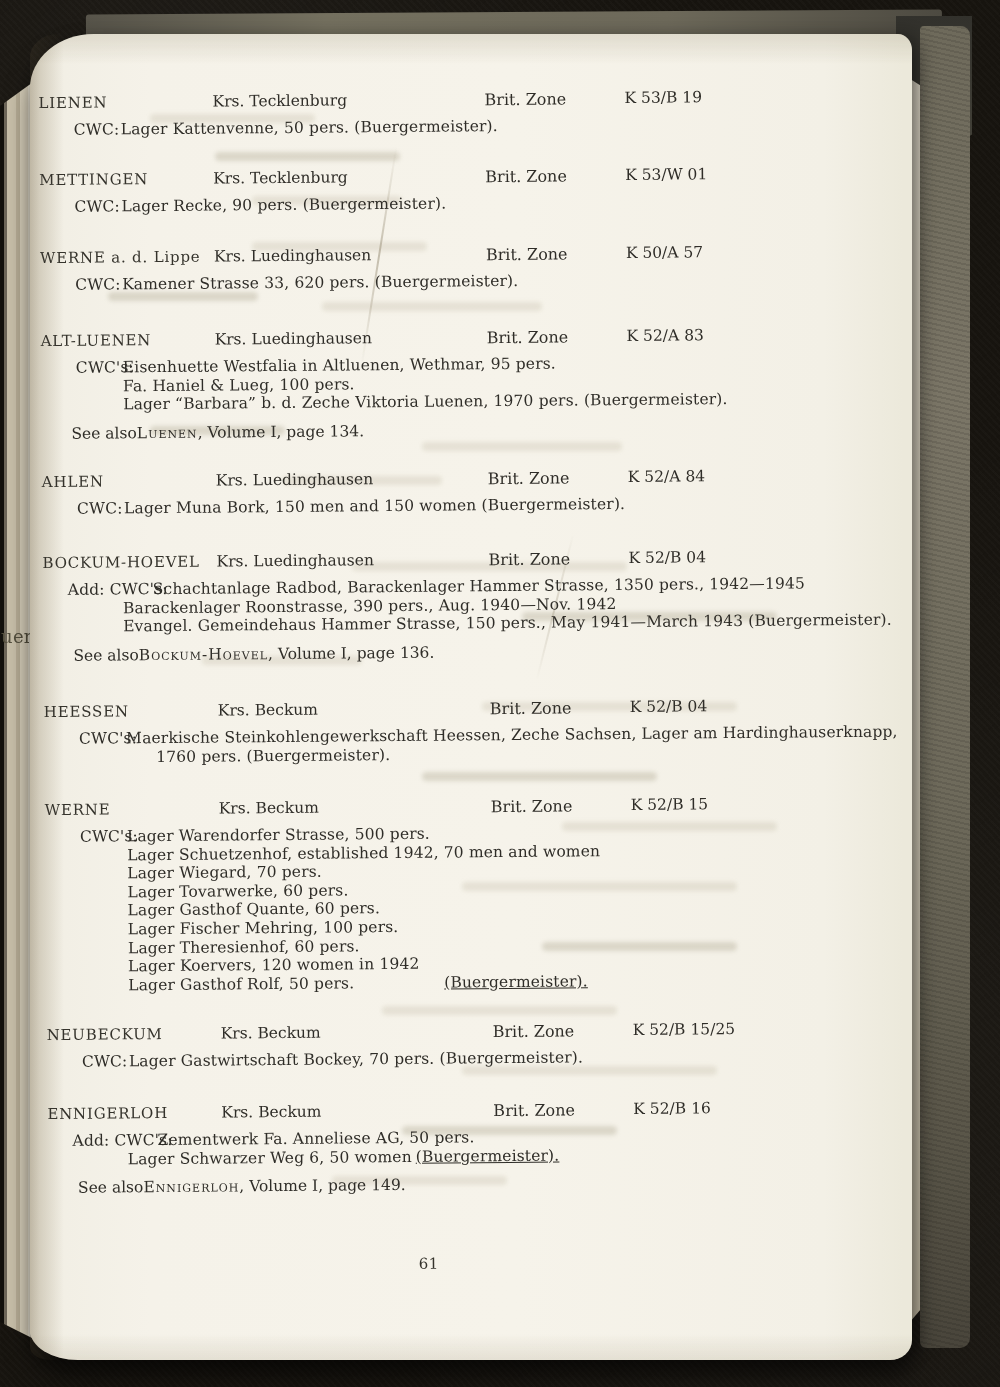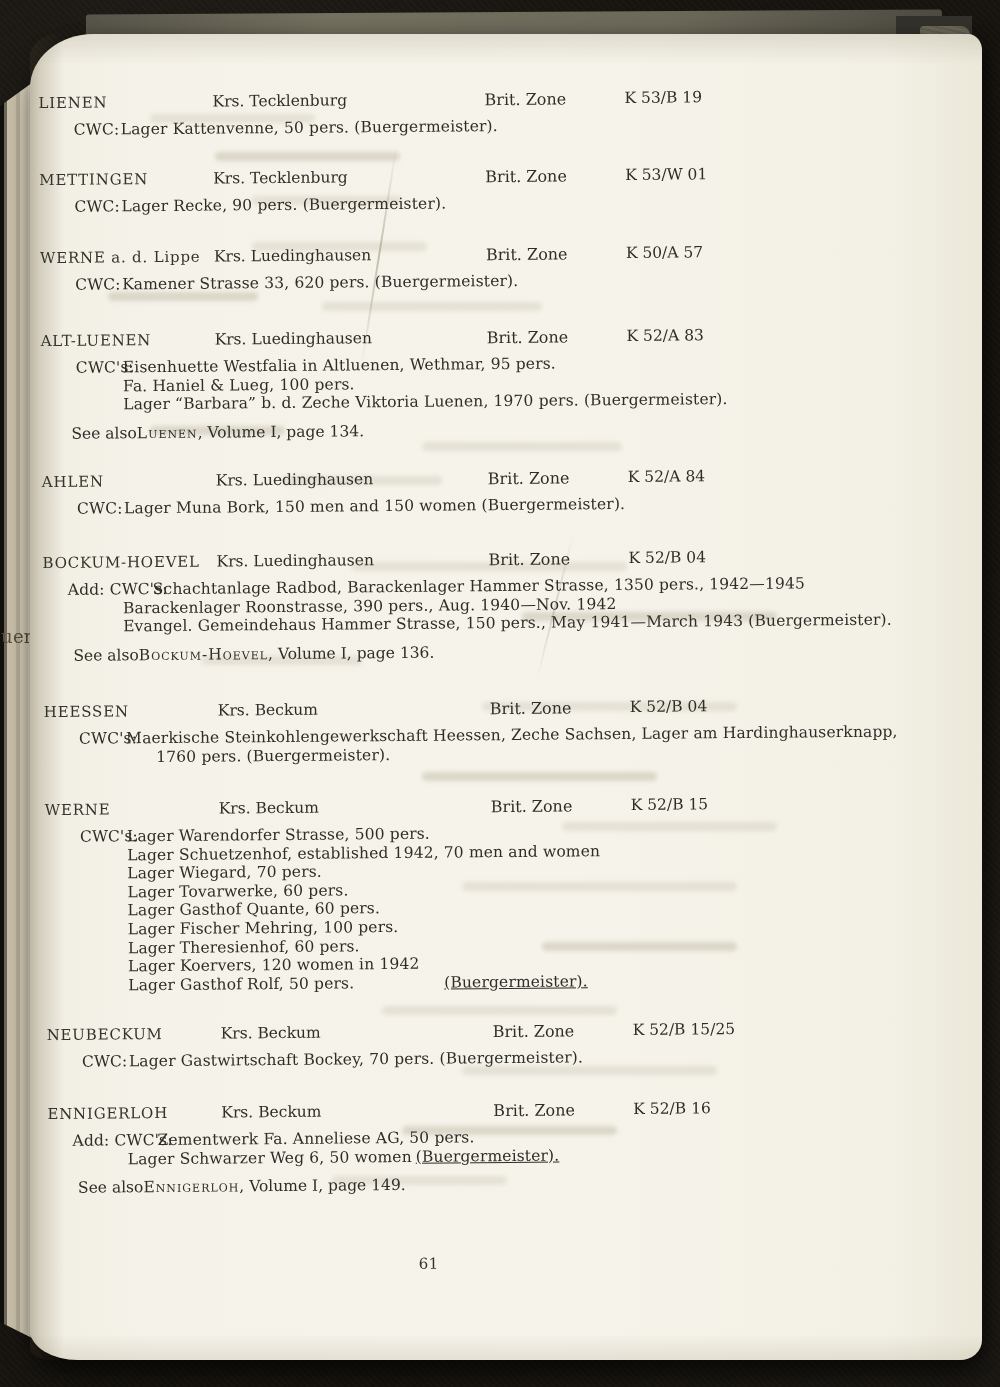--- a/index.html
+++ b/index.html
@@ -48,21 +48,21 @@
   .facing-page-sliver{
     position:absolute;left:0;top:80px;width:36px;height:1268px;
     background:linear-gradient(90deg,#12100c 0 4px,#6d6659 4px 7px,#c9c0aa 7px 16px,#b7ad96 16px 20px,#d8d0bb 20px 28px,#e7e1d0 28px 36px);
     clip-path:polygon(0 26px,100% 0,100% calc(100% - 8px),0 calc(100% - 26px));
   }
   .edge-fragment{
     position:absolute;left:1px;top:546px;font-size:18px;color:#55503f;letter-spacing:0.3px;
   }
   
   .page{
-    position:absolute;left:30px;top:34px;width:952px;height:1326px;
+    position:absolute;left:30px;top:34px;width:882px;height:1326px;
     background:linear-gradient(90deg,#d8d1bf 0,#e9e4d5 10px,#f2efe5 34px,#f5f2e9 120px,#f6f3ea 55%,#f3f0e6 90%,#ece9db 99%);
     border-radius:64px 14px 22px 48px / 54px 16px 20px 30px;
     box-shadow:0 16px 24px rgba(0,0,0,0.55), 8px 0 16px rgba(0,0,0,0.25);
   }
   .page::before{
     content:"";position:absolute;inset:0;border-radius:inherit;pointer-events:none;
     background:linear-gradient(180deg, rgba(150,140,110,0.22), rgba(150,140,110,0) 30px),
                linear-gradient(0deg, rgba(140,128,98,0.16), rgba(140,128,98,0) 26px);
   }
   .gutter-shade{

